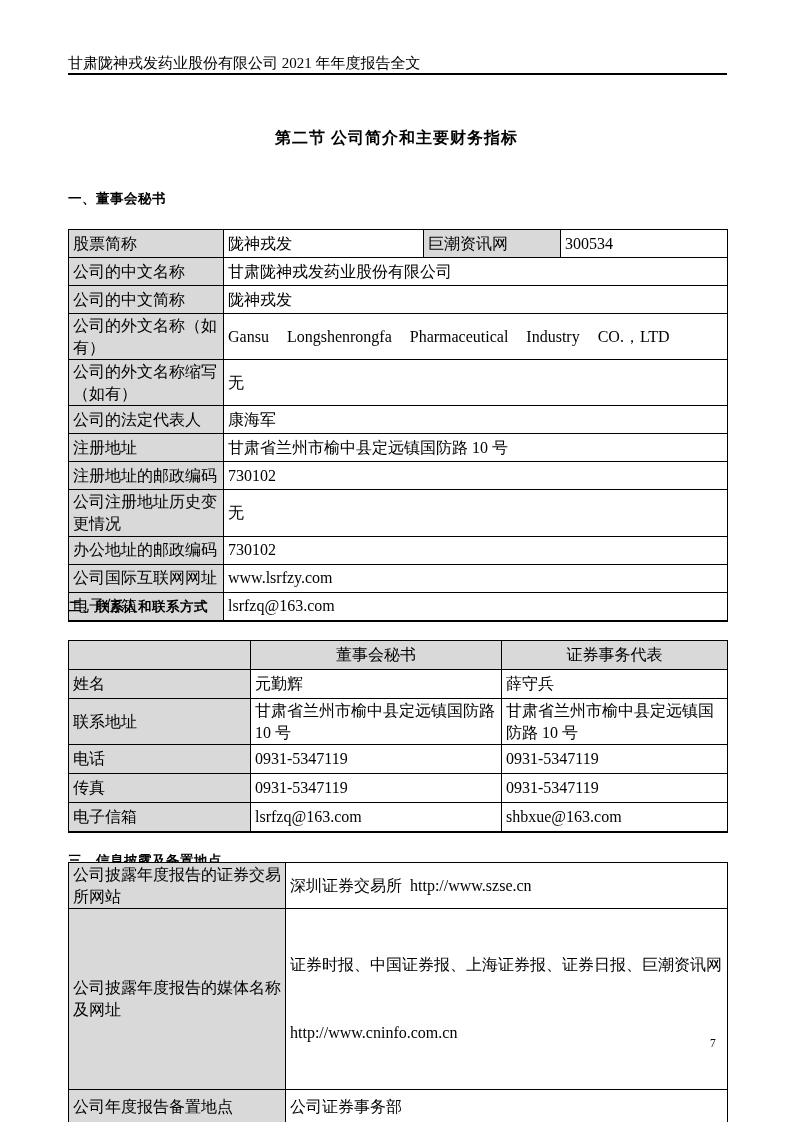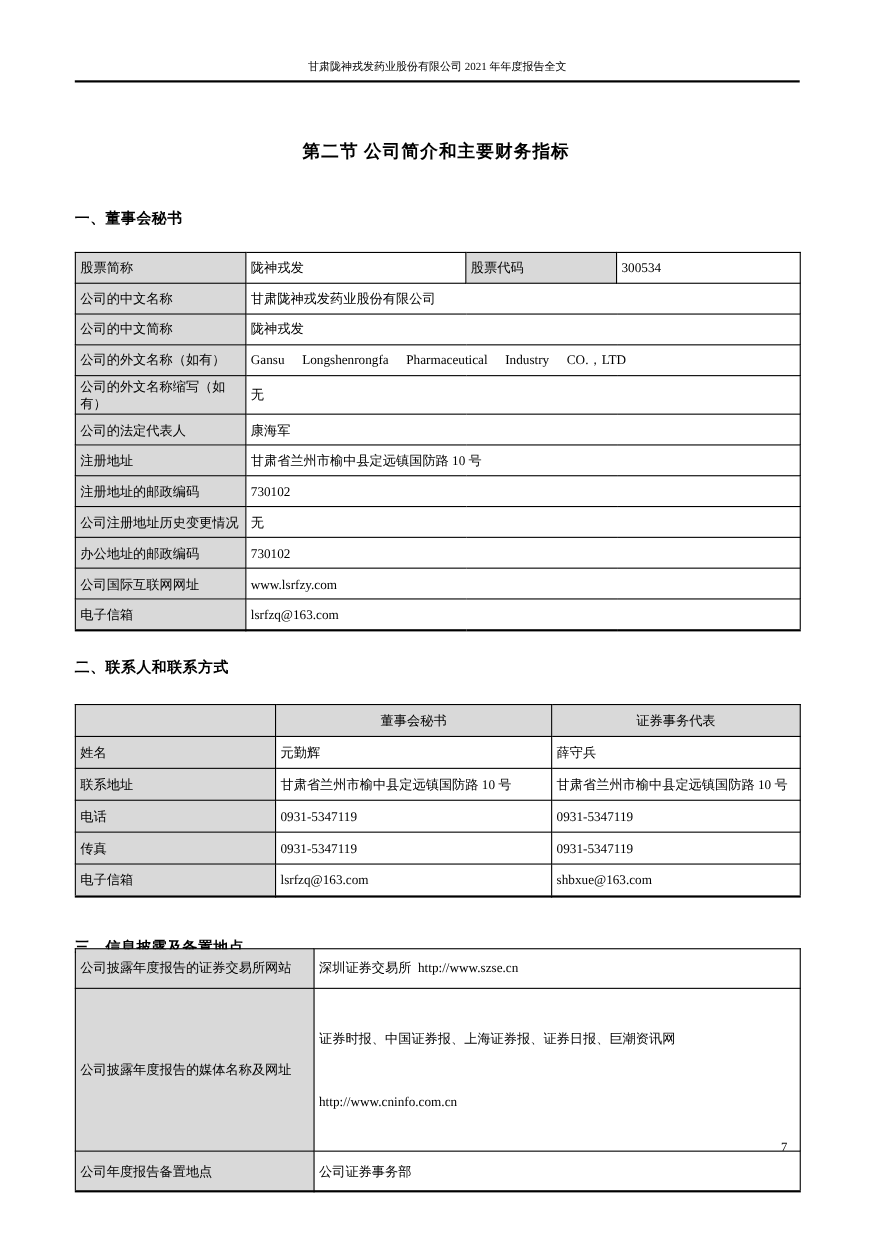--- a/index.html
+++ b/index.html
@@ -4,21 +4,21 @@
 <style>
   html,body { margin:0; padding:0; }
   body {
     width:793px; height:1122px; background:#ffffff; color:#000;
     font-family:"Liberation Serif","DejaVu Serif",serif;
   }
   .page { position:relative; width:793px; height:1122px; background:#fff; overflow:hidden; }
 
   .running-header {
     position:absolute; top:54px; left:68px; width:659px;
-    text-align:center; font-size:10px; white-space:pre-wrap;
+    text-align:left; font-size:15px; white-space:pre-wrap;
   }
   .header-rule { position:absolute; top:73px; left:68px; width:659px; height:2px; background:#000; }
 
   .doc-title {
     position:absolute; top:128px; left:0; width:793px; margin:0;
     text-align:center; font-size:16px; font-weight:bold; letter-spacing:1px;
   }
 
   .sec {
     position:absolute; left:68px; margin:0;
@@ -30,21 +30,21 @@
 
   table.t {
     position:absolute; left:68px; width:659px;
     border-collapse:collapse; table-layout:fixed;
     border:1px solid #000; border-bottom:2px solid #000;
   }
   .t1 { top:229px; }
   .t2 { top:640px; }
   .t3 { top:862px; }
   .t td {
-    border:1px solid #000; font-size:12px; padding:1px 4px;
+    border:1px solid #000; font-size:16px; padding:1px 4px;
     vertical-align:middle; overflow:hidden; white-space:pre-wrap; line-height:1.35;
   }
   .t1 td { height:25px; }
   .t2 td { height:26px;margin-top:24px; }
   .t3 td.r1, .t3 td.r3 { height:33px; }
   .t3 td.r2 { height:56px; }
   .lbl { background:#d9d9d9; }
   .center { text-align:center; }
   .en-name { word-spacing:5px;margin-left:44px; }
   .two-line div { line-height:24px; }
@@ -67,21 +67,21 @@
     <colgroup>
         <col style="width:155px">
         <col style="width:200px">
         <col style="width:137px">
         <col style="width:167px">
       </colgroup>
     <tbody>
         <tr>
       <td class="lbl">股票简称</td>
       <td>陇神戎发</td>
-      <td class="lbl">股票代码</td>
+      <td class="lbl">巨潮资讯网</td>
       <td>300534</td>
     </tr>
     <tr>
       <td class="lbl">公司的中文名称</td>
       <td colspan="3">甘肃陇神戎发药业股份有限公司</td>
     </tr>
     <tr>
       <td class="lbl">公司的中文简称</td>
       <td colspan="3">陇神戎发</td>
     </tr>

